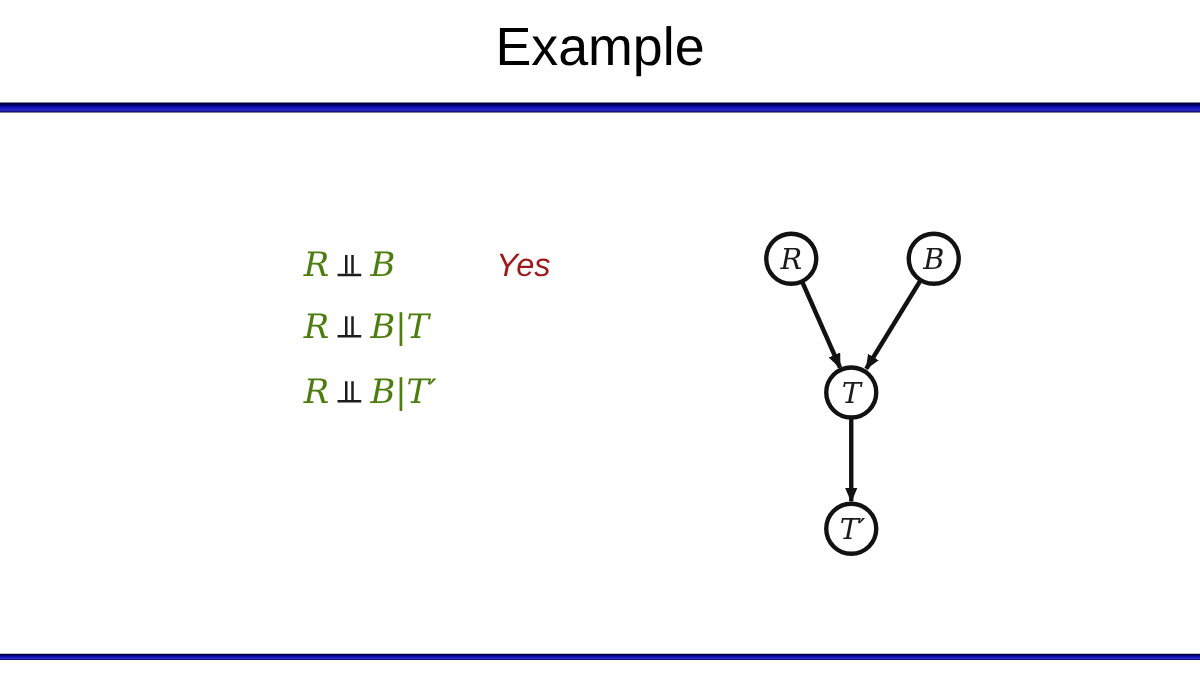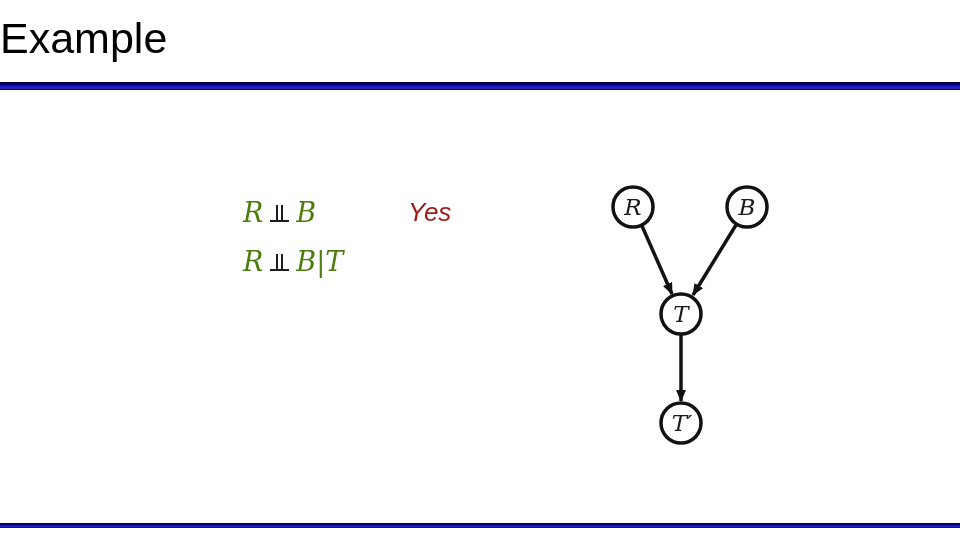--- a/index.html
+++ b/index.html
@@ -2,21 +2,21 @@
 <html><head>
 <meta charset="utf-8">
 <style>
   html,body{margin:0;padding:0;background:#888;}
   .slide{
     position:relative;width:960px;height:540px;background:#ffffff;
     overflow:hidden;font-family:"Liberation Sans",sans-serif;
   }
   .slide-title{
     position:absolute;top:14px;left:0;width:960px;margin:0;
-    font-size:43px;font-weight:400;color:#000;
+    text-align:center;font-size:43px;font-weight:400;color:#000;
     font-family:"Liberation Sans",sans-serif;letter-spacing:0px;
   }
   .rule{
     position:absolute;left:0;width:960px;
     background:linear-gradient(180deg,#000022 0%,#000066 22%,#1515bb 55%,#2a2ad4 76%,#000044 100%);
   }
   .rule-top{top:82px;height:8px;}
   .rule-bottom{top:523px;height:5px;}
   .formula{
     position:absolute;left:243px;color:#4d7c0f;
@@ -30,21 +30,21 @@
     border-bottom:2px solid #1c1c1c;margin:0 7px;vertical-align:baseline;
   }
   .indep .vb{
     position:absolute;top:0;bottom:0;width:2px;background:#1c1c1c;
   }
   .indep .vb.b1{left:6px;}
   .indep .vb.b2{left:11px;}
   .answer{
     position:absolute;left:397px;top:199px;
     font-family:"Liberation Sans",sans-serif;font-style:italic;
-    font-size:26px;font-weight:400;color:#9e1a1a;line-height:1;margin-left:11px;
+    font-size:26px;font-weight:400;color:#9e1a1a;line-height:1;
   }
   .graph-svg{position:absolute;left:578px;top:168px;}
   .graph-svg .edge{stroke:#121212;stroke-width:3.5;}
   .graph-svg .node{fill:#ffffff;stroke:#121212;stroke-width:3.5;}
   .graph-svg .nlabel{
     font-family:"DejaVu Serif","DejaVu Sans",serif;font-style:italic;
     font-size:23px;fill:#1b1b1b;text-anchor:middle;
   }
 </style>
 </head>
@@ -57,20 +57,23 @@
   <div class="rule rule-top"></div>
 
   <div class="formula f1">
     <span class="mvar">R</span><span class="indep"><i class="vb b1"></i><i class="vb b2"></i></span><span class="mvar">B</span><span class="mvar"></span>
   </div>
 
   <div class="formula f2">
     <span class="mvar">R</span><span class="indep"><i class="vb b1"></i><i class="vb b2"></i></span><span class="mvar">B</span><span class="mvar">|T</span>
   </div>
 
+  <div class="formula f3">
+    <span class="mvar">R</span><span class="indep"><i class="vb b1"></i><i class="vb b2"></i></span><span class="mvar">B</span><span class="mvar">|T′</span>
+  </div>
 
   <div class="answer">Yes</div>
 
   <svg class="graph-svg" width="224" height="292" viewBox="0 0 224 292" xmlns="http://www.w3.org/2000/svg">
     <defs>
       <marker id="arrowhead" markerUnits="userSpaceOnUse" markerWidth="13" markerHeight="11" refX="11" refY="5" orient="auto">
         <path d="M0,0 L12,5 L0,10 Z" fill="#121212"></path>
       </marker>
     </defs>
 

